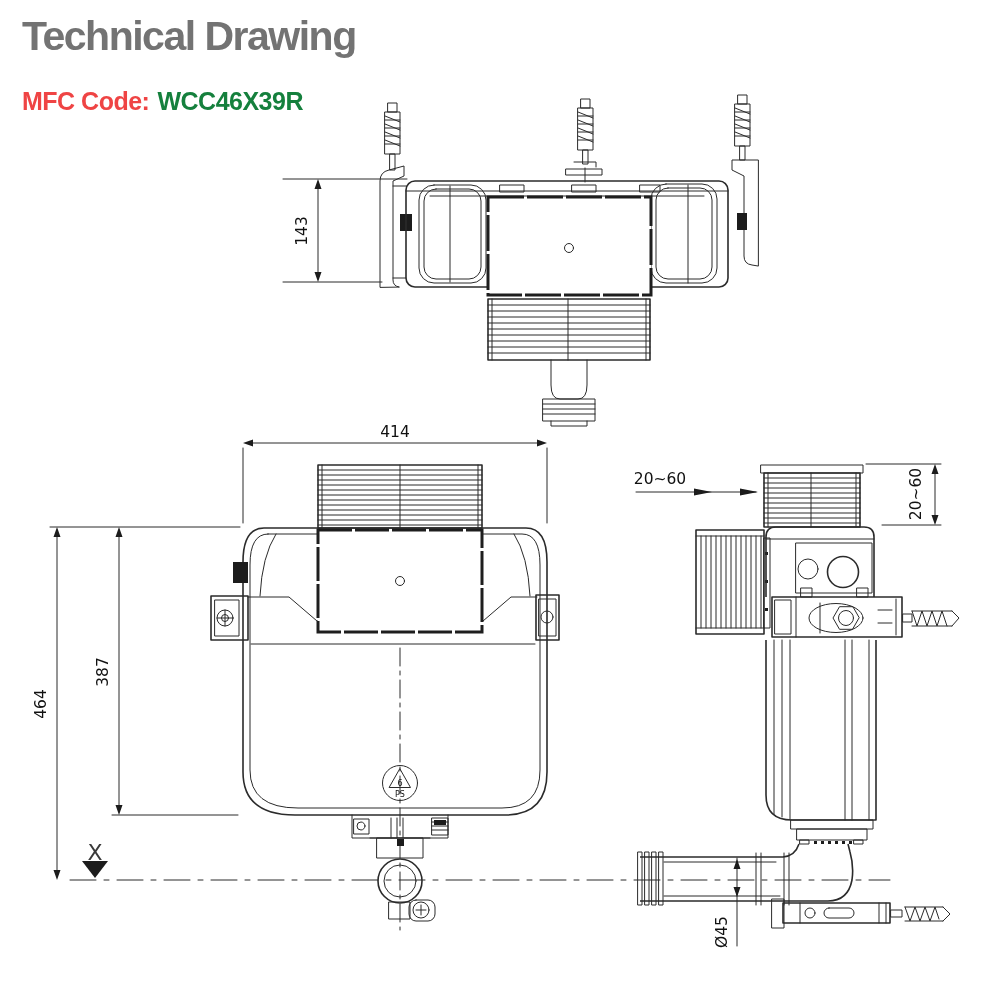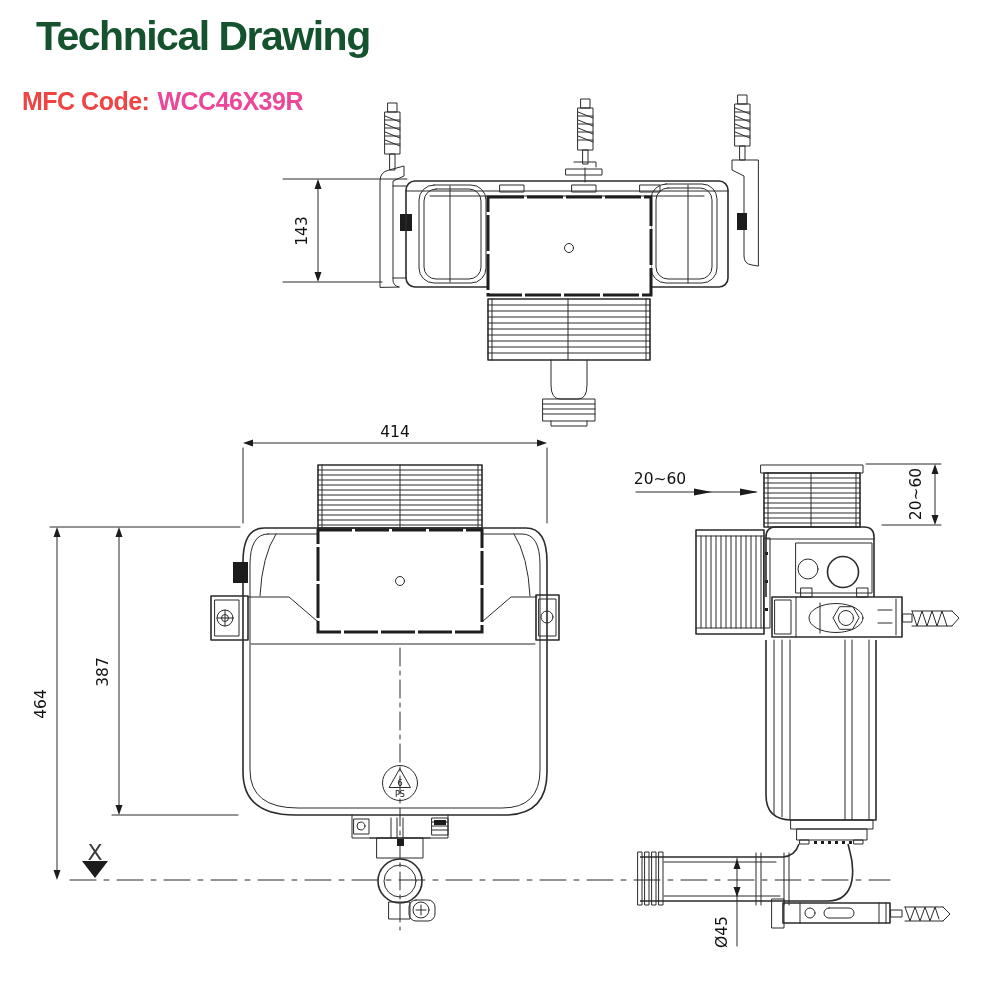--- a/index.html
+++ b/index.html
@@ -1,21 +1,21 @@
 <!DOCTYPE html>
 <html><head>
 <meta charset="utf-8">
 <style>
   html,body{margin:0;padding:0;background:#ffffff;width:1000px;height:1000px;overflow:hidden;}
   .page{position:relative;width:1000px;height:1000px;background:#fff;font-family:"Liberation Sans",sans-serif;}
   .header{position:absolute;left:22px;top:14px;z-index:2;}
-  .title{font-size:41px;font-weight:bold;letter-spacing:-1.5px;color:#14532d;line-height:1.1;margin-left:14px;}
+  .title{font-size:41px;font-weight:bold;letter-spacing:-1.5px;color:#737373;line-height:1.1;}
   .mfc{margin-top:28px;font-size:25px;font-weight:bold;letter-spacing:-0.5px;}
   .mfc-label{color:#ef4444;}
-  .mfc-code{color:#ec4899;margin-left:8px;}
+  .mfc-code{color:#15803d;margin-left:8px;}
   svg{position:absolute;left:0;top:0;}
   .ln{fill:none;stroke:#2B2B2B;stroke-width:1;stroke-linejoin:round;stroke-linecap:round;}
   .ln2{fill:none;stroke:#2B2B2B;stroke-width:1.6;stroke-linejoin:round;}
   .thick{fill:#ffffff;stroke:#1E1E1E;stroke-width:3;}
   .fd{fill:#1C1C1C;stroke:none;}
   .dim{font-family:"DejaVu Sans",sans-serif;font-size:15.5px;fill:#111;text-anchor:middle;}
   .tiny{font-family:"DejaVu Sans",sans-serif;font-size:8px;fill:#111;text-anchor:middle;}
   .xmark{font-family:"DejaVu Sans",sans-serif;font-size:22px;fill:#3a3a3a;text-anchor:middle;}
   .cl{stroke-dasharray:18 5 4 5;}
   .datum{stroke-dasharray:26 8 5 8;}

